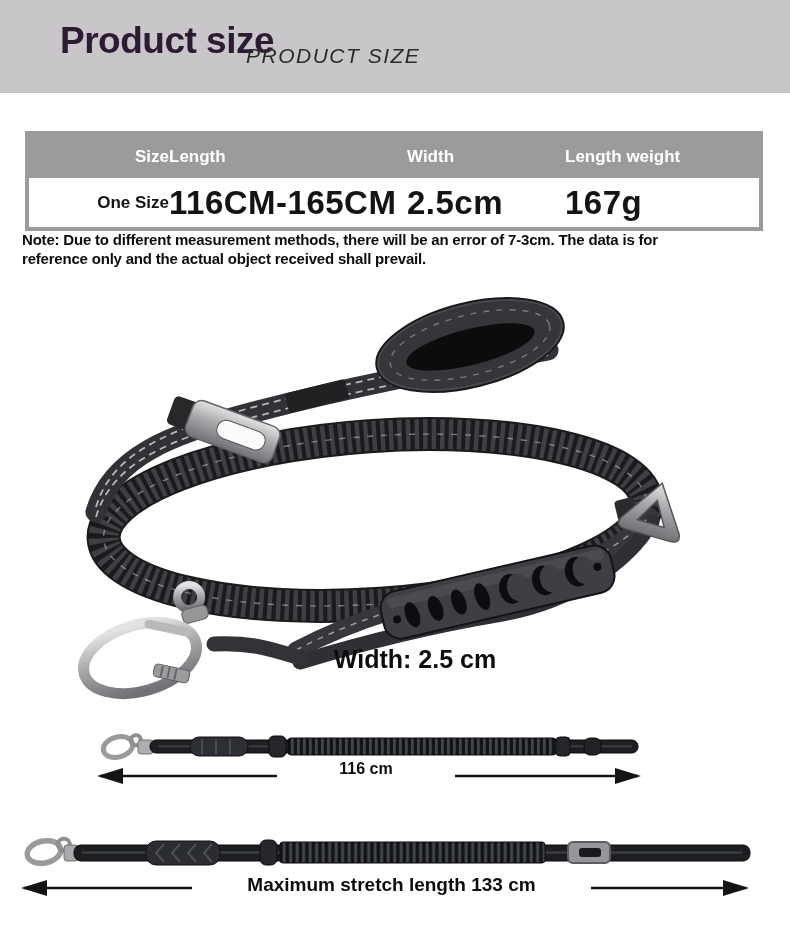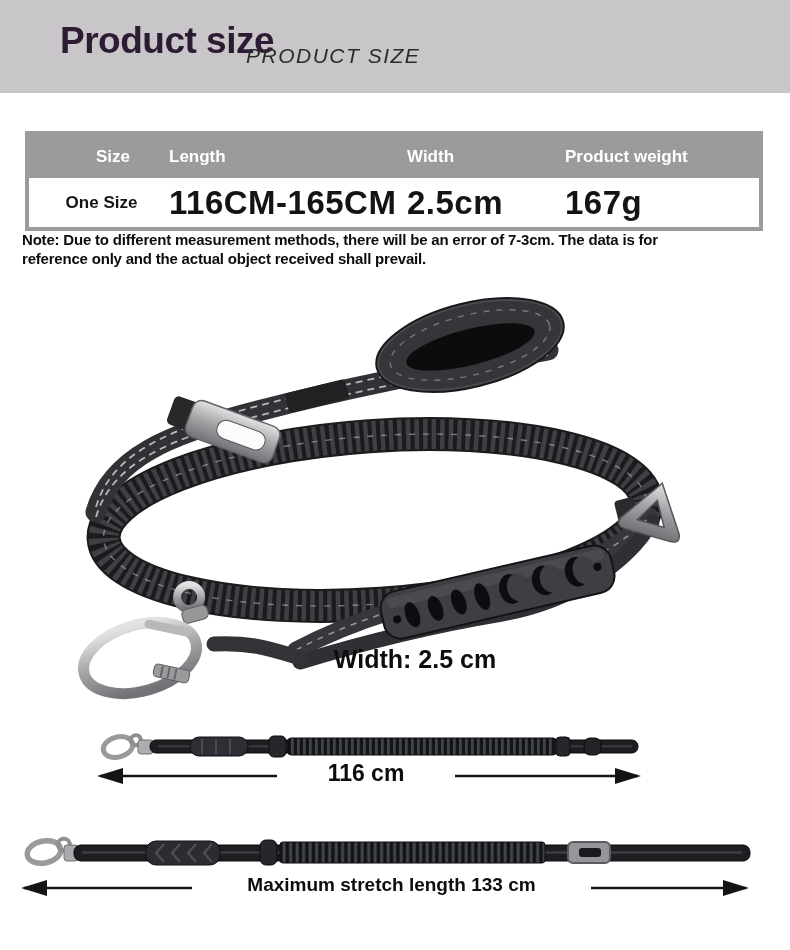--- a/index.html
+++ b/index.html
@@ -11,30 +11,30 @@
   .band{position:absolute;left:0;top:0;width:790px;height:93px;background:#c8c6c8}
   .title{position:absolute;left:60px;top:20px;font-size:37px;font-weight:bold;color:#2d1b33;letter-spacing:-0.5px}
   .subtitle{position:absolute;left:246px;top:44px;font-size:21px;font-style:italic;color:#2b2b2b;letter-spacing:1.5px}
   
   .size-table{position:absolute;left:25px;top:131px;width:738px;box-sizing:border-box;
     border:4px solid #9c9a9c;background:#fff}
   .thead,.trow{display:grid;grid-template-columns:140px 238px 158px 194px;align-items:center}
   .thead{background:#9c9a9c;height:43px;color:#ffffff;font-weight:bold;font-size:17px}
   .trow{height:49px;color:#141414}
   .cell{text-align:left}
-  .cell.first{text-align:center;padding-left:28px}
+  .cell.first{text-align:right;padding-left:28px}
   .trow .cell.first{padding-left:5px;font-size:17px;font-weight:bold}
   .big{font-size:33px;font-weight:bold;letter-spacing:0.5px}
   
   .note{position:absolute;left:22px;top:231px;width:676px;font-size:15px;font-weight:bold;
     color:#0d0d0d;line-height:18.5px;letter-spacing:-0.2px}
   
   .fig-label{position:absolute;font-weight:bold;color:#0d0d0d;text-align:center}
   .width-label{left:330px;top:645px;width:170px;font-size:25px}
-  .len-label{left:277px;top:760px;width:170px;font-size:23px;background:#ffffff;padding:0 4px}
+  .len-label{left:277px;top:760px;width:170px;font-size:16px;background:#ffffff;padding:0 4px}
   .stretch-label{left:192px;top:874px;width:395px;font-size:19px;background:#ffffff;padding:0 2px}
   svg{position:absolute;left:0;top:0}
 </style>
 </head>
 <body>
 
 <svg width="790" height="950" viewBox="0 0 790 950" aria-hidden="true">
   <defs>
     <linearGradient id="metal" x1="0" y1="0" x2="0" y2="1">
       <stop offset="0" stop-color="#e3e3e5"></stop>
@@ -166,21 +166,21 @@
 
 <div class="band"></div>
 <div class="title">Product size</div>
 <div class="subtitle">PRODUCT SIZE</div>
 
 <div class="size-table">
   <div class="thead">
     <div class="cell first">Size</div>
     <div class="cell">Length</div>
     <div class="cell">Width</div>
-    <div class="cell">Product weight</div>
+    <div class="cell">Length weight</div>
   </div>
   <div class="trow">
     <div class="cell first">One Size</div>
     <div class="cell big">116CM-165CM</div>
     <div class="cell big">2.5cm</div>
     <div class="cell big">167g</div>
   </div>
 </div>
 
 <div class="note">Note: Due to different measurement methods, there will be an error of 7-3cm. The data is for reference only and the actual object received shall prevail.</div>

